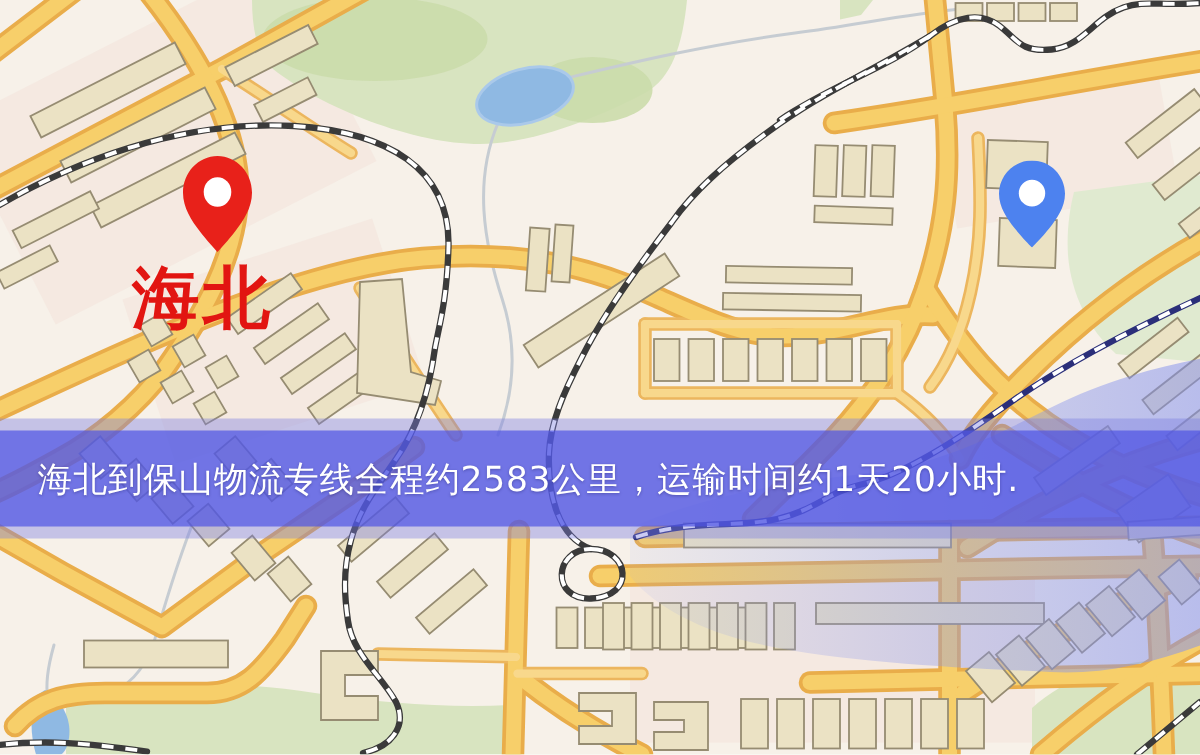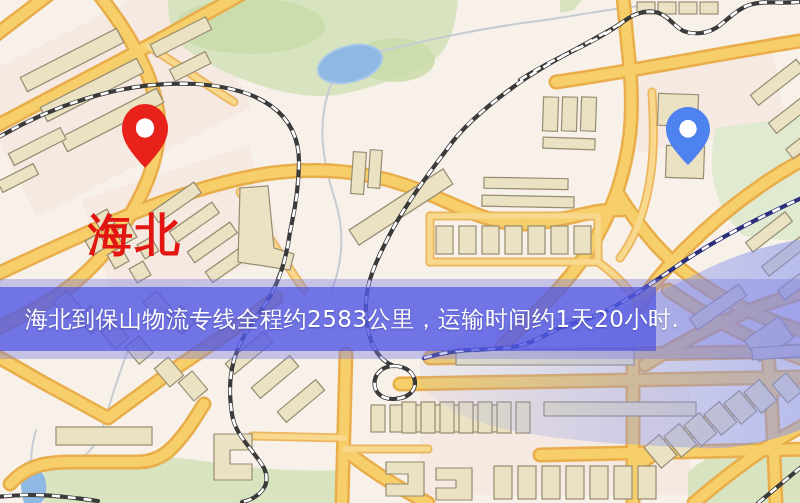--- a/index.html
+++ b/index.html
@@ -18,29 +18,29 @@
   .mc{fill:none;stroke:#ecb65e;stroke-width:9;stroke-linecap:round;stroke-linejoin:round;}
   .mf{fill:none;stroke:#f8d88c;stroke-width:5.5;stroke-linecap:round;stroke-linejoin:round;}
   .wb{fill:none;stroke:#3a3a3a;stroke-width:4.2;stroke-linecap:round;}
   .wd{fill:none;stroke:#ffffff;stroke-width:2.6;stroke-linecap:butt;stroke-dasharray:8 8;}
   .wb2{fill:none;stroke:#2b2f7a;stroke-width:4.2;stroke-linecap:round;}
   .str{fill:none;stroke:#c6ccd2;stroke-width:2;stroke-linecap:round;}
 
   
   .banner-glow{position:absolute;left:0;top:279px;width:800px;height:80px;
     background:rgba(122,126,224,.40);}
-  .banner{position:absolute;left:0;top:287px;width:656px;height:64px;
+  .banner{position:absolute;left:0;top:287px;width:800px;height:64px;
     background:rgba(77,82,228,.70);display:flex;align-items:center;}
   .banner span{color:#fff;font-size:23px;letter-spacing:.5px;padding-left:25px;
     text-shadow:0 1px 2px rgba(20,20,80,.35);white-space:nowrap;}
 
   
   .marker{position:absolute;}
   .marker-label{position:absolute;font-size:45px;font-weight:600;line-height:1;
-    letter-spacing:2px;white-space:nowrap;margin-top:36px;}
+    letter-spacing:2px;white-space:nowrap;}
   .origin-label{color:#e21511;}
   .dest-label{color:#1c16e0;}
 </style>
 </head>
 <body>
 
 <div id="stage">
 
   <svg id="mapsvg" width="800" height="503" viewBox="0 0 800 503">
     <defs>

